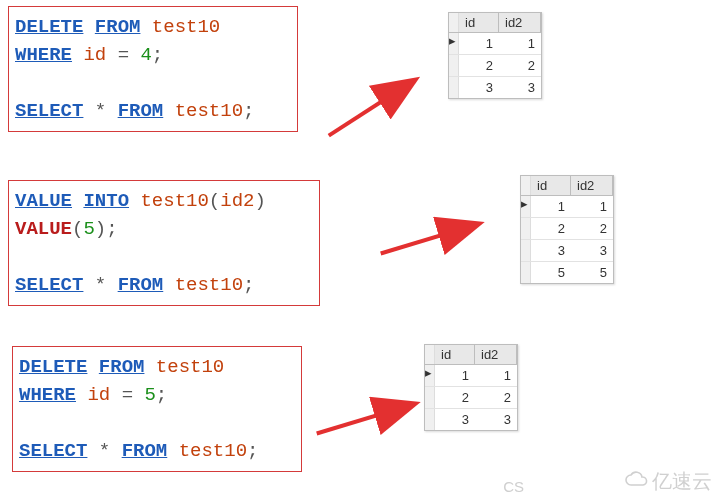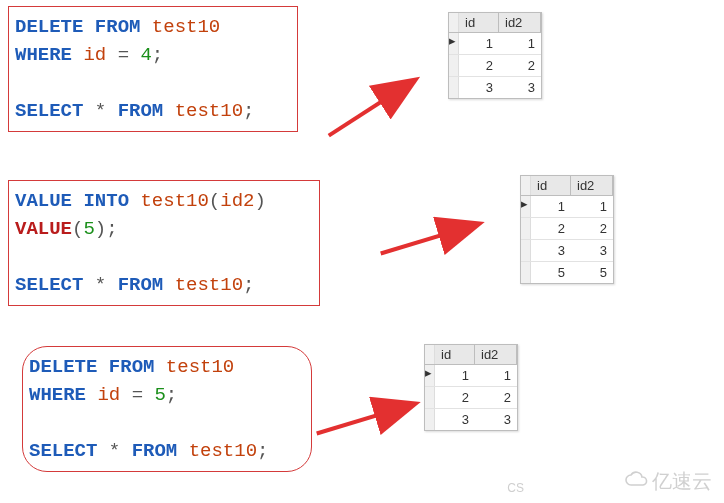--- a/index.html
+++ b/index.html
@@ -13,21 +13,21 @@
   }
   .code-box {
     border: 1px solid #d43a3a;
     padding: 6px 8px 6px 6px;
     font-size: 19px;
     line-height: 28px;
     white-space: pre;
     display: inline-block;
     color: #111;
   }
-  .kw { color: #1e5bb8; font-weight: bold; }
+  .kw { color: #1e5bb8; font-weight: bold; text-decoration: underline; }
   .fn { color: #b91c1c; font-weight: bold; }
   .ident { color: #c2410c; font-family: Liberation Mono, monospace; }
   .op { color: #555; }
   .num { color: #1a8f1a; }
   .punct { color: #555; }
 
   .result-table {
     position: absolute;
     border: 1px solid #bdbdbd;
     background: #f7f7f7;
@@ -72,21 +72,21 @@
     position: absolute;
     width: 120px;
     height: 50px;
     pointer-events: none;
   }
 
   .watermark-csdn {
     position: absolute;
     right: 200px;
     bottom: 8px;
-    font-size: 12px;
+    font-size: 15px;
     color: #cfcfcf;
     font-family: Arial, sans-serif;
   }
   .watermark-yisu {
     position: absolute;
     right: 12px;
     bottom: 8px;
     font-size: 20px;
     color: #d0d0d0;
     font-family: "Microsoft YaHei", Arial, sans-serif;
@@ -181,21 +181,21 @@
     </div>
   </div>
 <svg class="arrow" viewBox="0 0 120 50" style="transform: rotate(-10deg); left: 374px; top: 214px;">
     <defs>
       <marker id="ah" markerWidth="12" markerHeight="10" refX="10" refY="5" orient="auto">
         <polygon points="0,0 12,5 0,10" fill="#e33030"></polygon>
       </marker>
     </defs>
     <line x1="5" y1="30" x2="105" y2="18" stroke="#e33030" stroke-width="4" marker-end="url(#ah)"></line>
   </svg>
-<div class="code-box" style="position: absolute; left: 22px; top: 346px; min-width: 290px; border-radius: 25px;"><span class="kw">DELETE</span><span> </span><span class="kw">FROM</span><span> </span><span class="ident">test10</span>
+<div class="code-box" style="position: absolute; left: 12px; top: 346px; min-width: 290px;"><span class="kw">DELETE</span><span> </span><span class="kw">FROM</span><span> </span><span class="ident">test10</span>
 <span class="kw">WHERE</span><span> </span><span class="ident">id</span><span> </span><span class="op">=</span><span> </span><span class="num">5</span><span class="punct">;</span>
 
 <span class="kw">SELECT</span><span> </span><span class="op">*</span><span> </span><span class="kw">FROM</span><span> </span><span class="ident">test10</span><span class="punct">;</span></div>
 <div class="result-table" style="left: 424px; top: 344px;">
     <div class="thead">
       <div class="row-marker"></div>
       <div class="cell col-id">id</div>
       <div class="cell col-id2">id2</div>
     </div>
     <div class="tbody">

